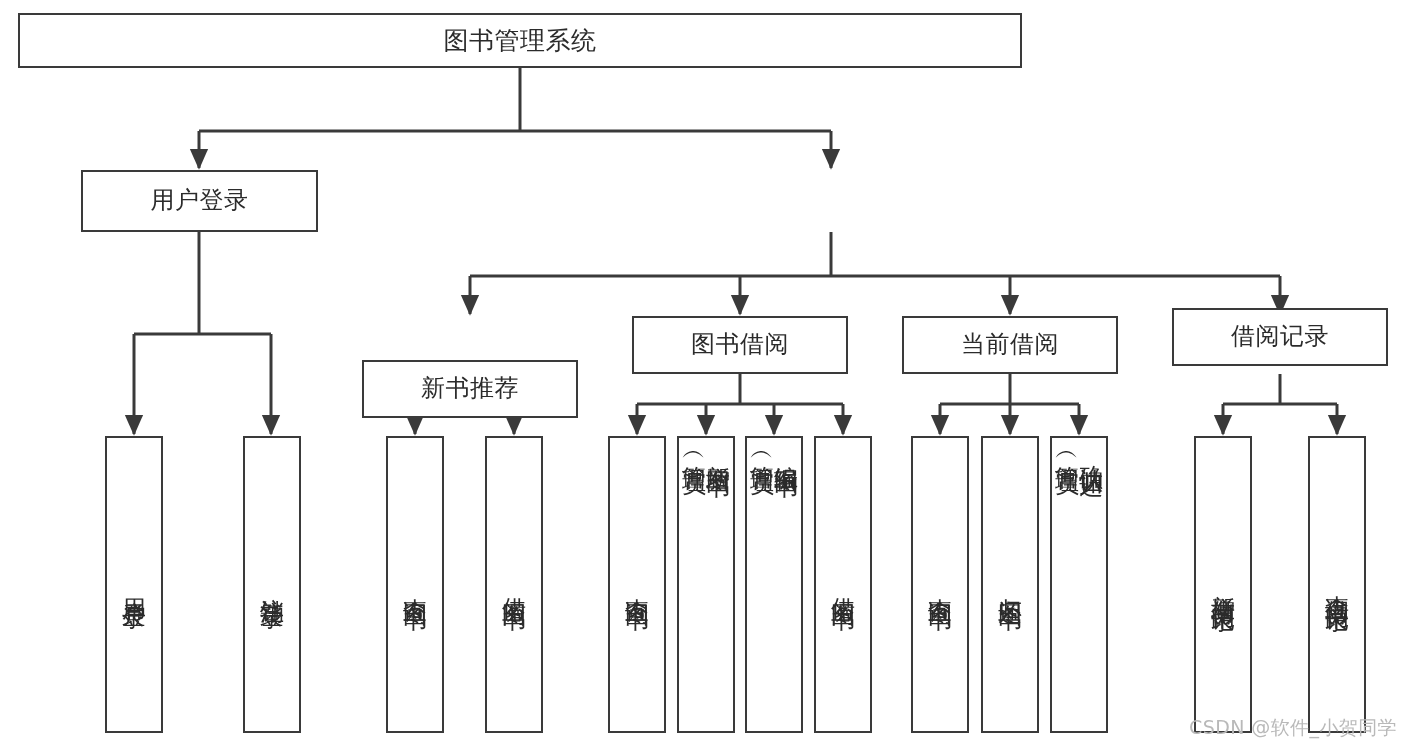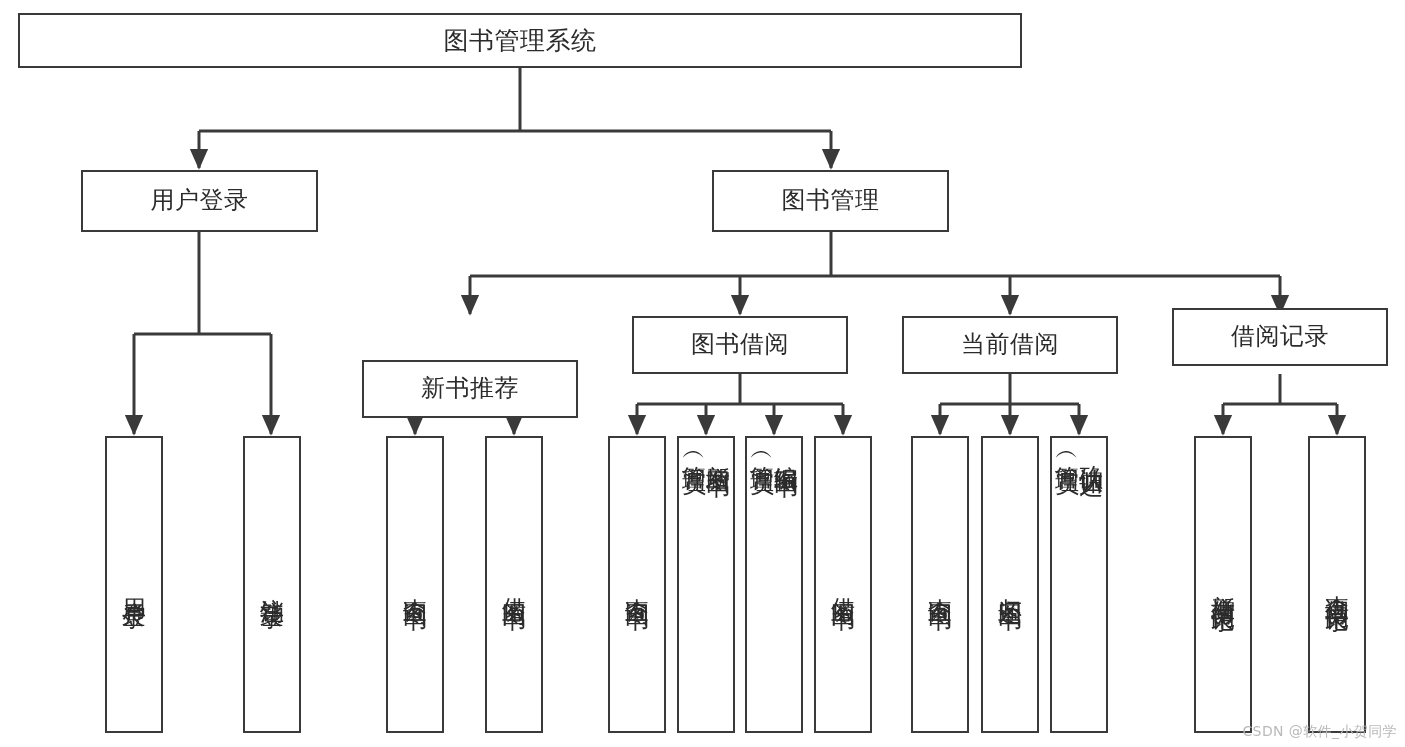--- a/index.html
+++ b/index.html
@@ -62,21 +62,21 @@
   .node.leaf .node-label {
     writing-mode: vertical-rl;
     text-orientation: upright;
     font-size: 24px;
     letter-spacing: 3px;
     line-height: 1;
   }
   .watermark {
     position: absolute;
     color: #b9b9b9;
-    font-size: 14px;
+    font-size: 19px;
     white-space: nowrap;
     letter-spacing: 0.4px;
     user-select: none;
   }
 </style>
 </head>
 <body>
 
 <div id="diagram-root">
 
@@ -130,23 +130,20 @@
     </g>
   </svg>
 
   <div class="node root horizontal" style="left:18px; top:13px; width:1004px; height:55px;">
     <span class="node-label">图书管理系统</span>
   </div>
 
   <div class="node horizontal" style="left:81px; top:170px; width:237px; height:62px;">
     <span class="node-label">用户登录</span>
   </div>
-  <div class="node horizontal" style="left:712px; top:170px; width:237px; height:62px;">
-    <span class="node-label">图书管理</span>
-  </div>
 
   <div class="node horizontal" style="left:362px; top:316px; width:216px; height:58px;margin-top:44px;">
     <span class="node-label">新书推荐</span>
   </div>
   <div class="node horizontal" style="left:632px; top:316px; width:216px; height:58px;">
     <span class="node-label">图书借阅</span>
   </div>
   <div class="node horizontal" style="left:902px; top:316px; width:216px; height:58px;">
     <span class="node-label">当前借阅</span>
   </div>

